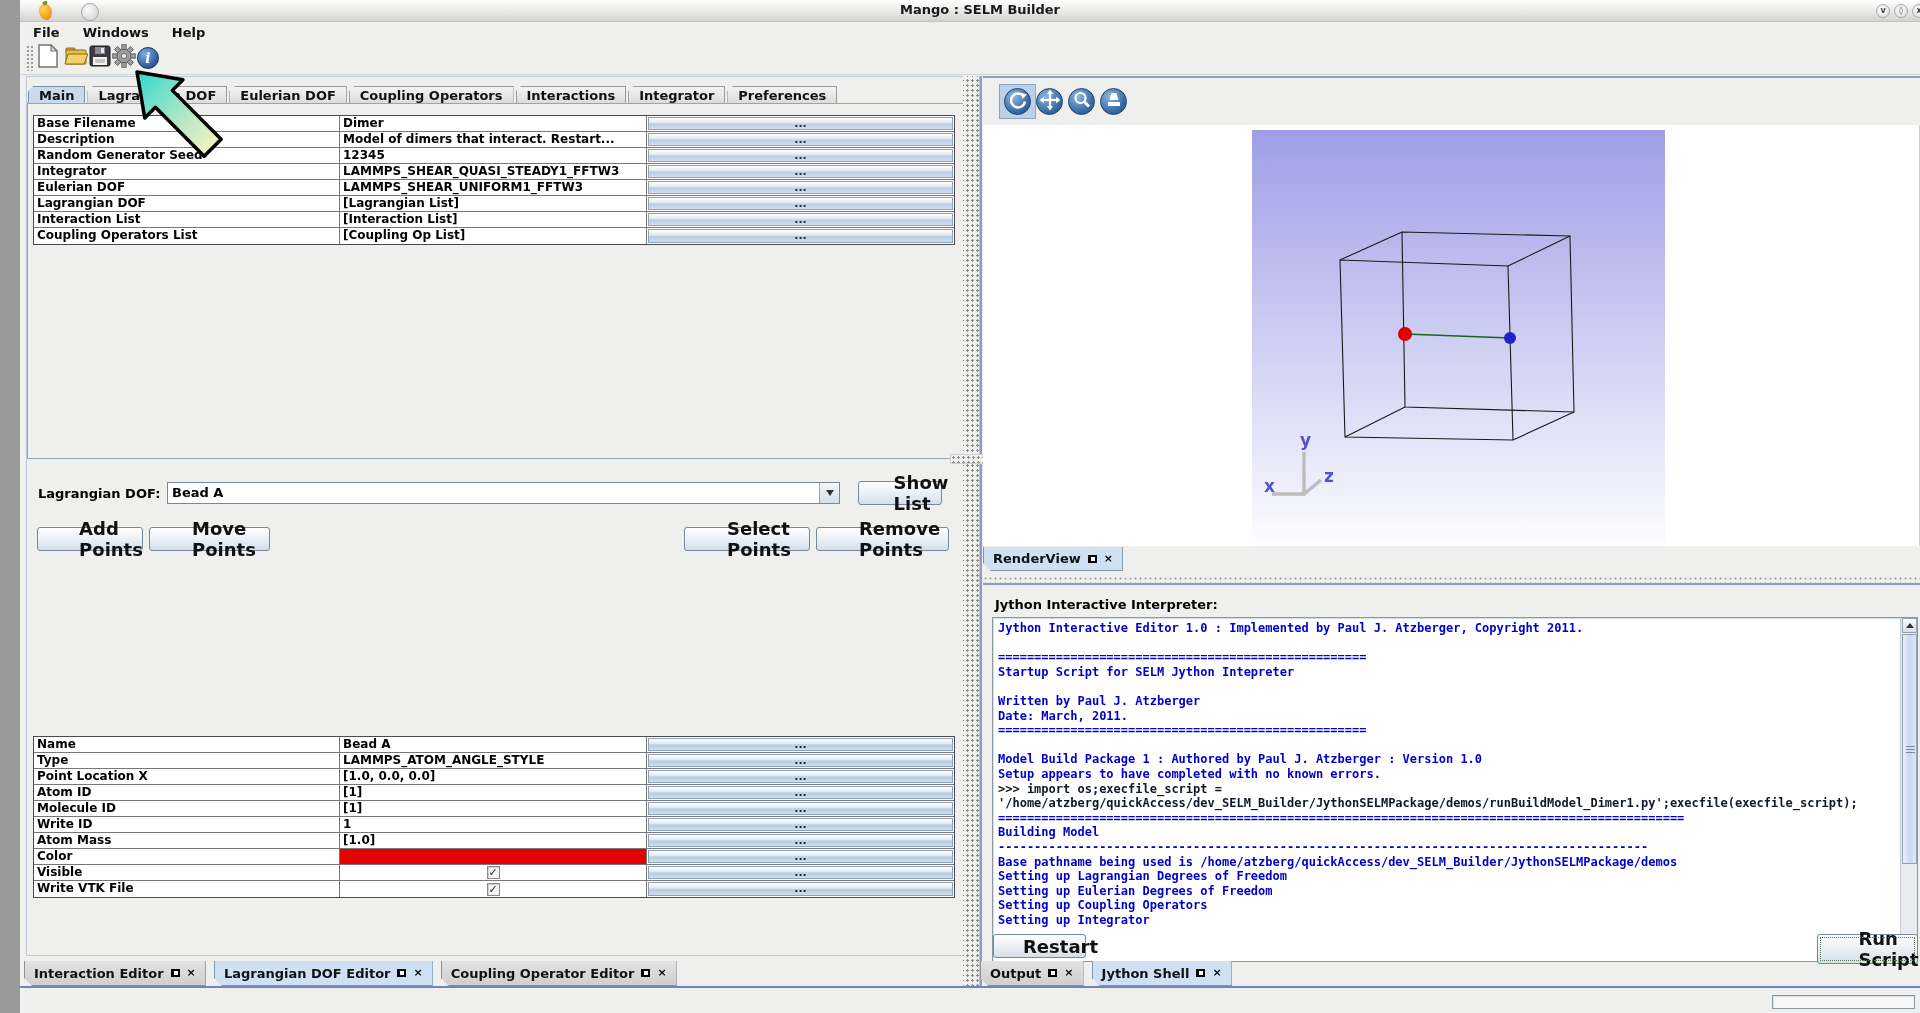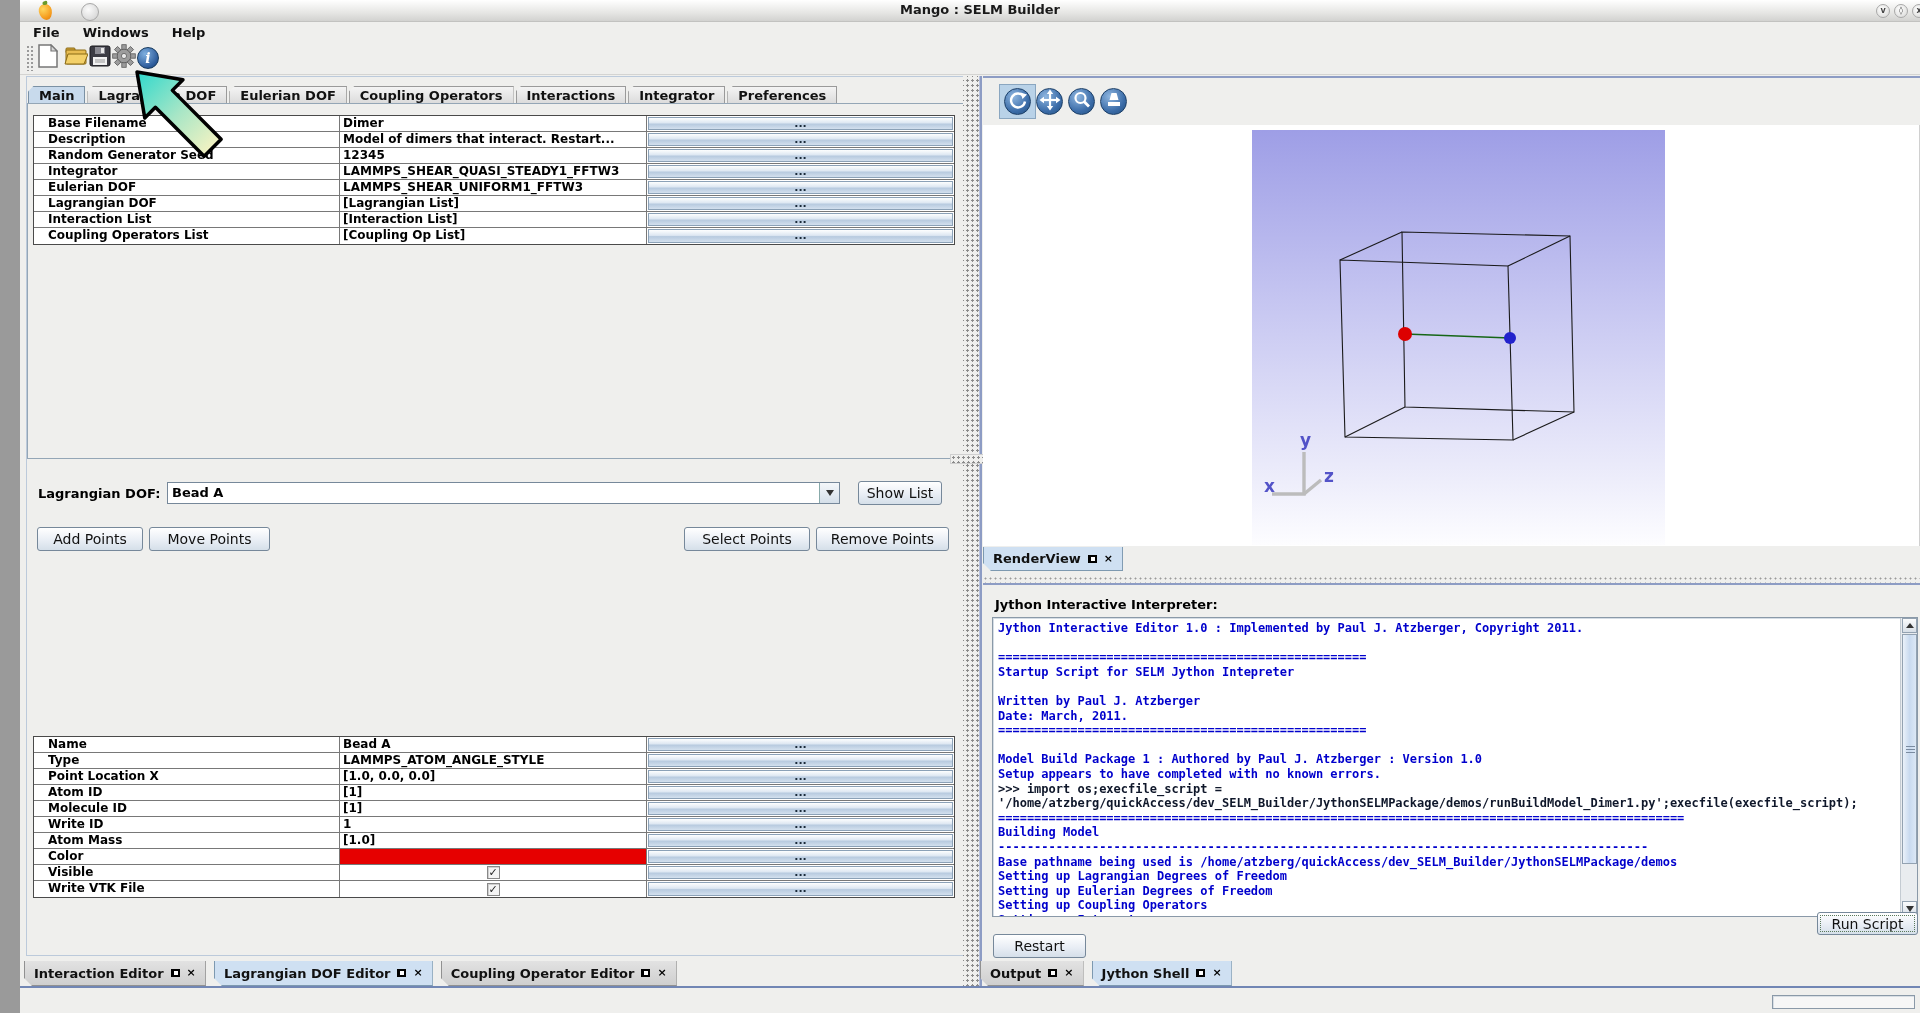--- a/index.html
+++ b/index.html
@@ -26,42 +26,42 @@
   
   .menubar{left:0;top:22px;width:1920px;height:18px;background:#efefed;}
   .menu-item{display:inline-block;margin-left:8px;padding:1px 5px;font-size:13px;font-weight:bold;color:#111;}
   .toolbar{left:0;top:40px;width:1920px;height:35px;background:#efefed;border-bottom:1px solid #d4d4d2;}
   .grip-v{left:6px;top:45px;width:9px;height:26px;
     background-image:radial-gradient(circle,#9a9a9a 1px,transparent 1.2px);background-size:4px 4px;}
   .toolbtn{top:44px;width:26px;height:27px;display:flex;align-items:center;justify-content:center;}
 
   
   .btn{background:linear-gradient(#ffffff,#e9eef5 55%,#d5dfe9);border:1px solid #76889a;border-radius:3px;
-       font-size:14px;font-weight:normal;color:#111;display:flex;align-items:center;justify-content:center;}
+       font-size:18px;font-weight:bold;color:#111;display:flex;align-items:center;justify-content:center;padding-left:42px;}
   .tab{height:19px;padding:0 10px;font-size:13px;font-weight:bold;color:#111;
        background:linear-gradient(#f4f4f4,#d9d9d9);border:1px solid #9a9a9a;border-bottom:none;
        display:inline-flex;align-items:center;margin-right:2px;
        clip-path:polygon(6px 0,100% 0,100% 100%,0 100%,0 6px);}
   .tab.sel{background:#c8daec;border-color:#7b91a4;text-align:center;}
   .btab{height:25px;padding:0 9px;font-size:13px;font-weight:bold;color:#111;
        background:linear-gradient(#e2e2e2,#cfcfcf);border:1px solid #919191;border-top:none;
        display:inline-flex;align-items:center;gap:7px;margin-right:3px;
        clip-path:polygon(0 0,100% 0,100% 100%,8px 100%,0 calc(100% - 8px));}
   .btab.sel{background:#cfe0f2;border-color:#7d99b0;}
   .sq{display:inline-block;width:9px;height:8px;border:2px solid #000;border-left-width:3px;background:#fff;}
   .xg{font-size:11px;font-weight:bold;color:#000;line-height:8px;}
   .cb{display:inline-block;width:13px;height:13px;background:#f4f4f4;border:1px solid #888;
       box-shadow:inset 1px 1px 0 #cfcfcf;font-size:11px;line-height:12px;text-align:center;color:#222;font-weight:bold;}
 
   
   .tbl{border:1px solid #4a4a4a;background:#fff;}
   .trow{display:flex;height:16px;border-bottom:1px solid #787878;}
   .trow:last-child{border-bottom:none;}
   .tc{font-size:12px;font-weight:bold;color:#000;line-height:15px;white-space:nowrap;overflow:hidden;}
-  .tl{width:306px;border-right:1px solid #787878;padding-left:14px;}
+  .tl{width:306px;border-right:1px solid #787878;padding-left:3px;}
   .tv{width:307px;border-right:1px solid #787878;padding-left:3px;position:relative;}
   .tb{width:307px;padding:1px;background:#fff;}
   .ebtn{width:100%;height:100%;border:1px solid #8ba1b7;
     background:linear-gradient(#fdfefe,#dde7f2 45%,#b7cadf 55%,#d3e0ee);
     font-size:11px;font-weight:bold;color:#1a2a3a;display:flex;align-items:center;justify-content:center;line-height:8px;}
   .swatch{position:absolute;left:0;top:0;width:100%;height:100%;background:#e60000;}
   .cbwrap{position:absolute;left:0;top:0;width:100%;height:100%;display:flex;align-items:center;justify-content:center;}
 
   
   .left-outline{left:6px;top:76px;width:941px;height:880px;border:1px solid #bccadb;}
@@ -88,21 +88,21 @@
     background:radial-gradient(circle at 35% 30%,#8fb6e0,#3b6ca8 62%,#24507e);border:1px solid #1c3f68;
     display:flex;align-items:center;justify-content:center;}
   .viewbtn-hl{left:979px;top:84px;width:37px;height:35px;background:#b9d2e8;border:1px solid #8aa6c0;}
   .viewport{left:963px;top:125px;width:952px;height:421px;background:#ffffff;}
   .canvas3d{left:1232px;top:130px;width:413px;height:415px;
     background:linear-gradient(#9e9ee6,#c9c9f2 45%,#eeeefb 85%,#fdfdff);}
   .vscroll-strip{left:1899px;top:125px;width:16px;height:421px;background:#ececec;border-left:1px solid #d0d0d0;}
 
   
   .jy-label{left:975px;top:597px;font-size:13px;font-weight:bold;color:#000;}
-  .console{left:972px;top:617px;width:926px;height:300px;background:#fff;border:1px solid #8a99a8;
+  .console{left:972px;top:617px;width:926px;height:345px;background:#fff;border:1px solid #8a99a8;
     box-shadow:inset 1px 1px 0 #d5dde5;overflow:hidden;}
   .ctext{position:absolute;left:5px;top:3px;right:19px;bottom:0;overflow:hidden;}
   .cline{height:14.6px;font-family:"DejaVu Sans Mono","Liberation Mono",monospace;
     font-size:12px;font-weight:bold;color:#0000cc;white-space:pre;}
   .cline.m{color:#0f172a;}
   .sbar{position:absolute;right:0;top:0;width:17px;height:100%;background:#e9ecef;border-left:1px solid #c4cbd2;}
   .sarrow{position:absolute;left:1px;width:15px;height:15px;background:linear-gradient(#fafbfc,#d8dfe7);
     border:1px solid #93a2b1;display:flex;align-items:center;justify-content:center;}
   .sthumb{position:absolute;left:1px;top:16px;width:15px;height:230px;border:1px solid #93a2b1;
     background:linear-gradient(90deg,#eaf1f9,#c9daef 50%,#dce8f5);}
@@ -484,21 +484,21 @@
           <span class="tri-up"></span>
         </div>
       <div class="sthumb"></div>
       <div class="sarrow" style="bottom:0">
           <span class="tri-down" style="border-top-color:#333"></span>
         </div>
     </div>
   </div>
 
   <div class="abs btn" style="left:973px;top:934px;width:93px;height:24px">Restart</div>
-  <div class="abs btn focusring" style="left:1797px;top:912px;width:101px;height:23px">Run Script</div>
+  <div class="abs btn focusring" style="left:1797px;top:934px;width:101px;height:30px">Run Script</div>
 
   <div class="abs" style="left:960px;top:961px;white-space:nowrap">
     <span class="btab">
         <span>Output</span>
         <span class="sq"></span>
         <span class="xg">×</span>
       </span>
     <span class="btab sel">
         <span>Jython Shell</span>
         <span class="sq"></span>

